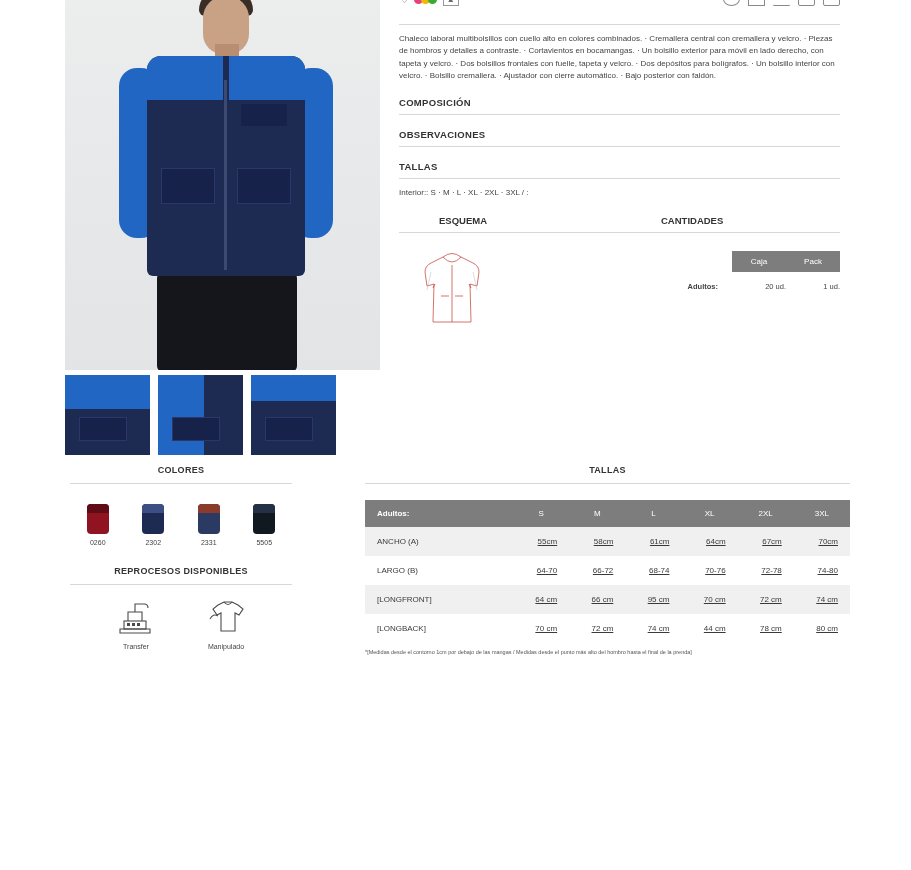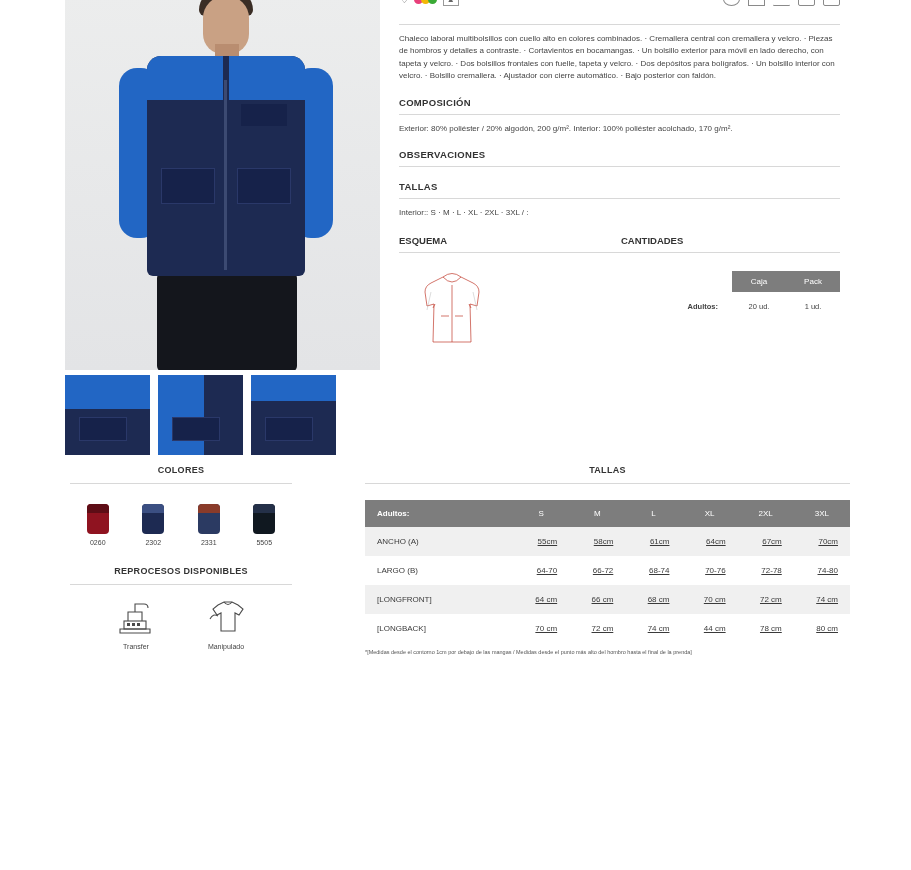--- a/index.html
+++ b/index.html
@@ -85,29 +85,29 @@
     font-size: 9.5px; font-weight: bold; color: #333; margin: 0 0 6px 0;
     letter-spacing: .3px;
   }
   .rule { border-bottom: 1px solid #d8d8d8; margin: 5px 0 7px 0; }
   .body-text { font-size: 8px; line-height: 1.55; color: #444; }
 
   
   .two-col { display: flex; margin-top: 16px; }
   .col-esq { width: 222px; }
   .col-cant { flex: 1; }
-  .esq-title, .cant-title { font-size: 9.5px; font-weight: bold; color: #333; }
+  .esq-title, .cant-title { font-size: 9.5px; font-weight: bold; color: #333; margin-left: 40px; }
   .esq-rule { border-bottom: 1px solid #d8d8d8; margin-top: 6px; }
   .jacket-svg { margin-top: 18px; margin-left: 22px; }
   .qty-table { margin-top: 18px; width: 100%; border-collapse: collapse; }
   .qty-table th {
     background: #7d7d7d; color: #fff; font-size: 8px; font-weight: normal;
     padding: 6px 12px; width: 54px; text-align: center; margin-top: 12px;
   }
-  .qty-table td { font-size: 7.5px; color: #444; text-align: center; padding: 10px 0; }
+  .qty-table td { font-size: 7.5px; color: #444; text-align: right; padding: 10px 0; }
   .qty-label { text-align: right !important; font-weight: bold; font-size: 8.5px; color:#222; padding-right: 14px !important; }
 
   
   .bottom { position: absolute; left: 70px; top: 465px; width: 780px; display: flex; }
   .colores { width: 222px; }
   .sec-head { font-size: 9px; font-weight: bold; text-align: center; color:#333; letter-spacing:.3px; }
   .sec-head-rule { border-bottom: 1px solid #d8d8d8; margin-top: 8px; }
   .swatches { display:flex; justify-content: space-around; margin-top: 16px; }
   .sw { width: 44px; text-align: center; }
   .sw-img { width: 30px; height: 34px; margin: 0 auto; position: relative; }
@@ -196,21 +196,20 @@
     </div>
 
     <div class="sec">
       <div class="rule"></div>
       <p class="body-text">Chaleco laboral multibolsillos con cuello alto en colores combinados. · Cremallera central con cremallera y velcro. · Piezas de hombros y detalles a contraste. · Cortavientos en bocamangas. · Un bolsillo exterior para móvil en lado derecho, con tapeta y velcro. · Dos bolsillos frontales con fuelle, tapeta y velcro. · Dos depósitos para bolígrafos. · Un bolsillo interior con velcro. · Bolsillo cremallera. · Ajustador con cierre automático. · Bajo posterior con faldón.</p>
     </div>
 
     <div class="sec">
       <h3>COMPOSICIÓN</h3>
       <div class="rule"></div>
-      <p class="body-text">Exterior: 80% poliéster / 20% algodón, 200 g/m². Interior: 100% poliéster acolchado, 170 g/m².</p>
     </div>
 
     <div class="sec">
       <h3>OBSERVACIONES</h3>
       <div class="rule"></div>
     </div>
 
     <div class="sec">
       <h3>TALLAS</h3>
       <div class="rule"></div>
@@ -355,21 +354,21 @@
           <td class="c">66-72</td>
           <td class="c">68-74</td>
           <td class="c">70-76</td>
           <td class="c">72-78</td>
           <td class="c">74-80</td>
         </tr>
         <tr class="alt">
           <td class="first">[LONGFRONT]</td>
           <td class="c">64 cm</td>
           <td class="c">66 cm</td>
-          <td class="c">68 cm</td>
+          <td class="c">95 cm</td>
           <td class="c">70 cm</td>
           <td class="c">72 cm</td>
           <td class="c">74 cm</td>
         </tr>
         <tr>
           <td class="first">[LONGBACK]</td>
           <td class="c">70 cm</td>
           <td class="c">72 cm</td>
           <td class="c">74 cm</td>
           <td class="c">44 cm</td>

